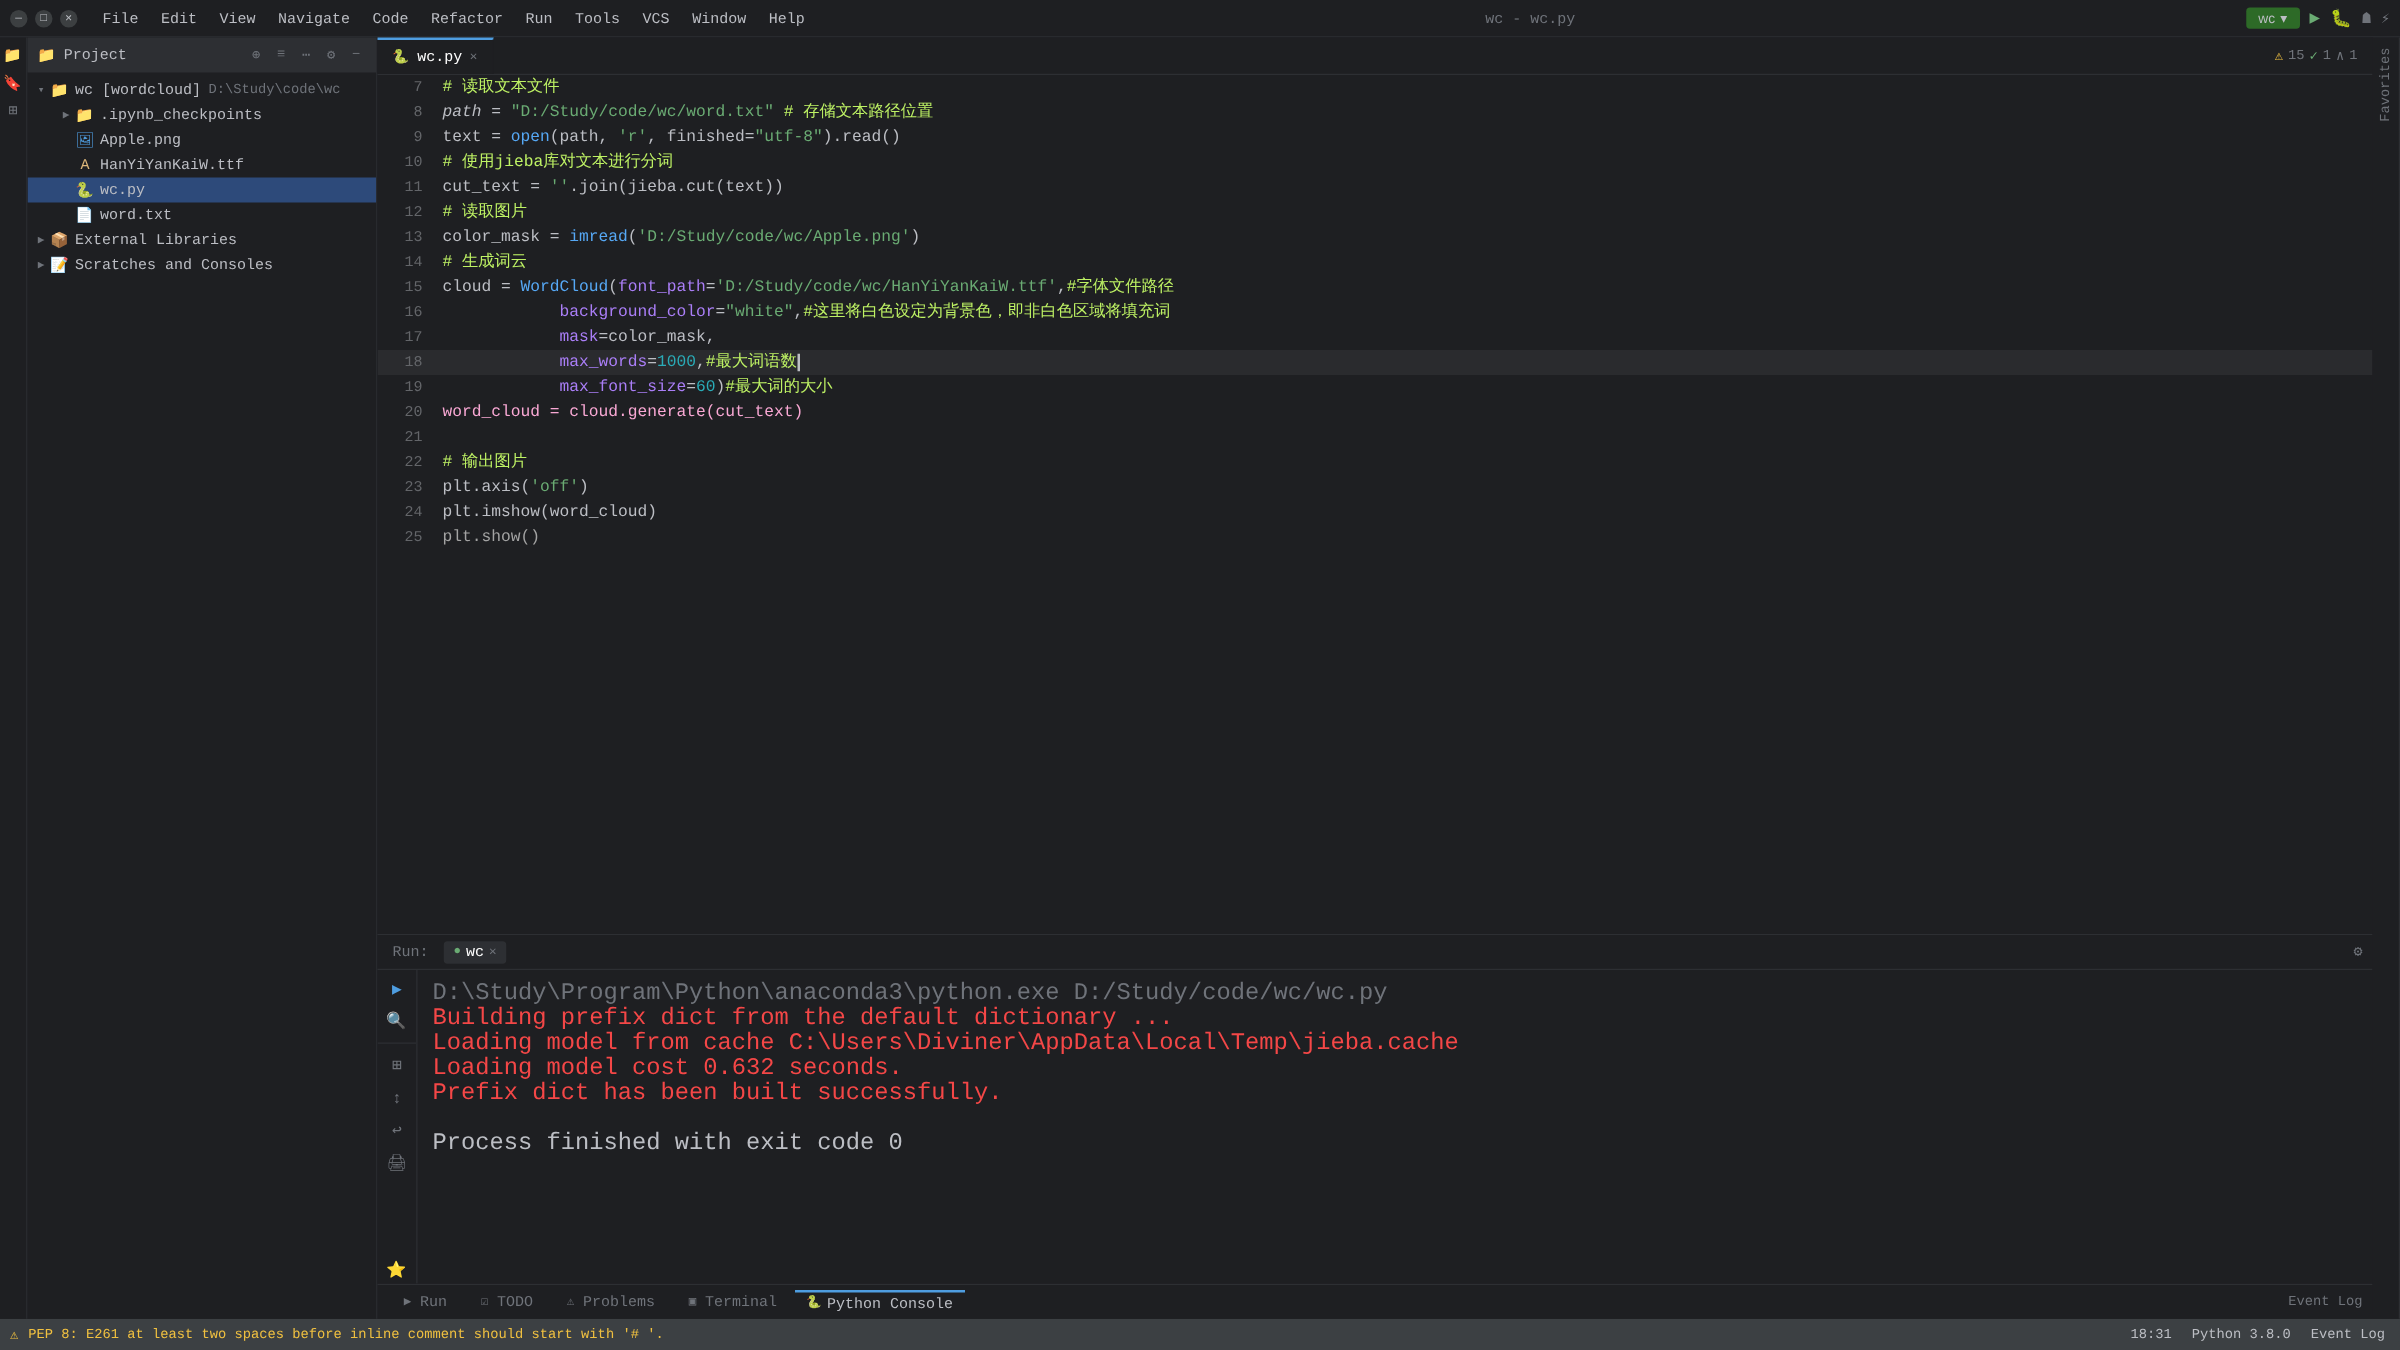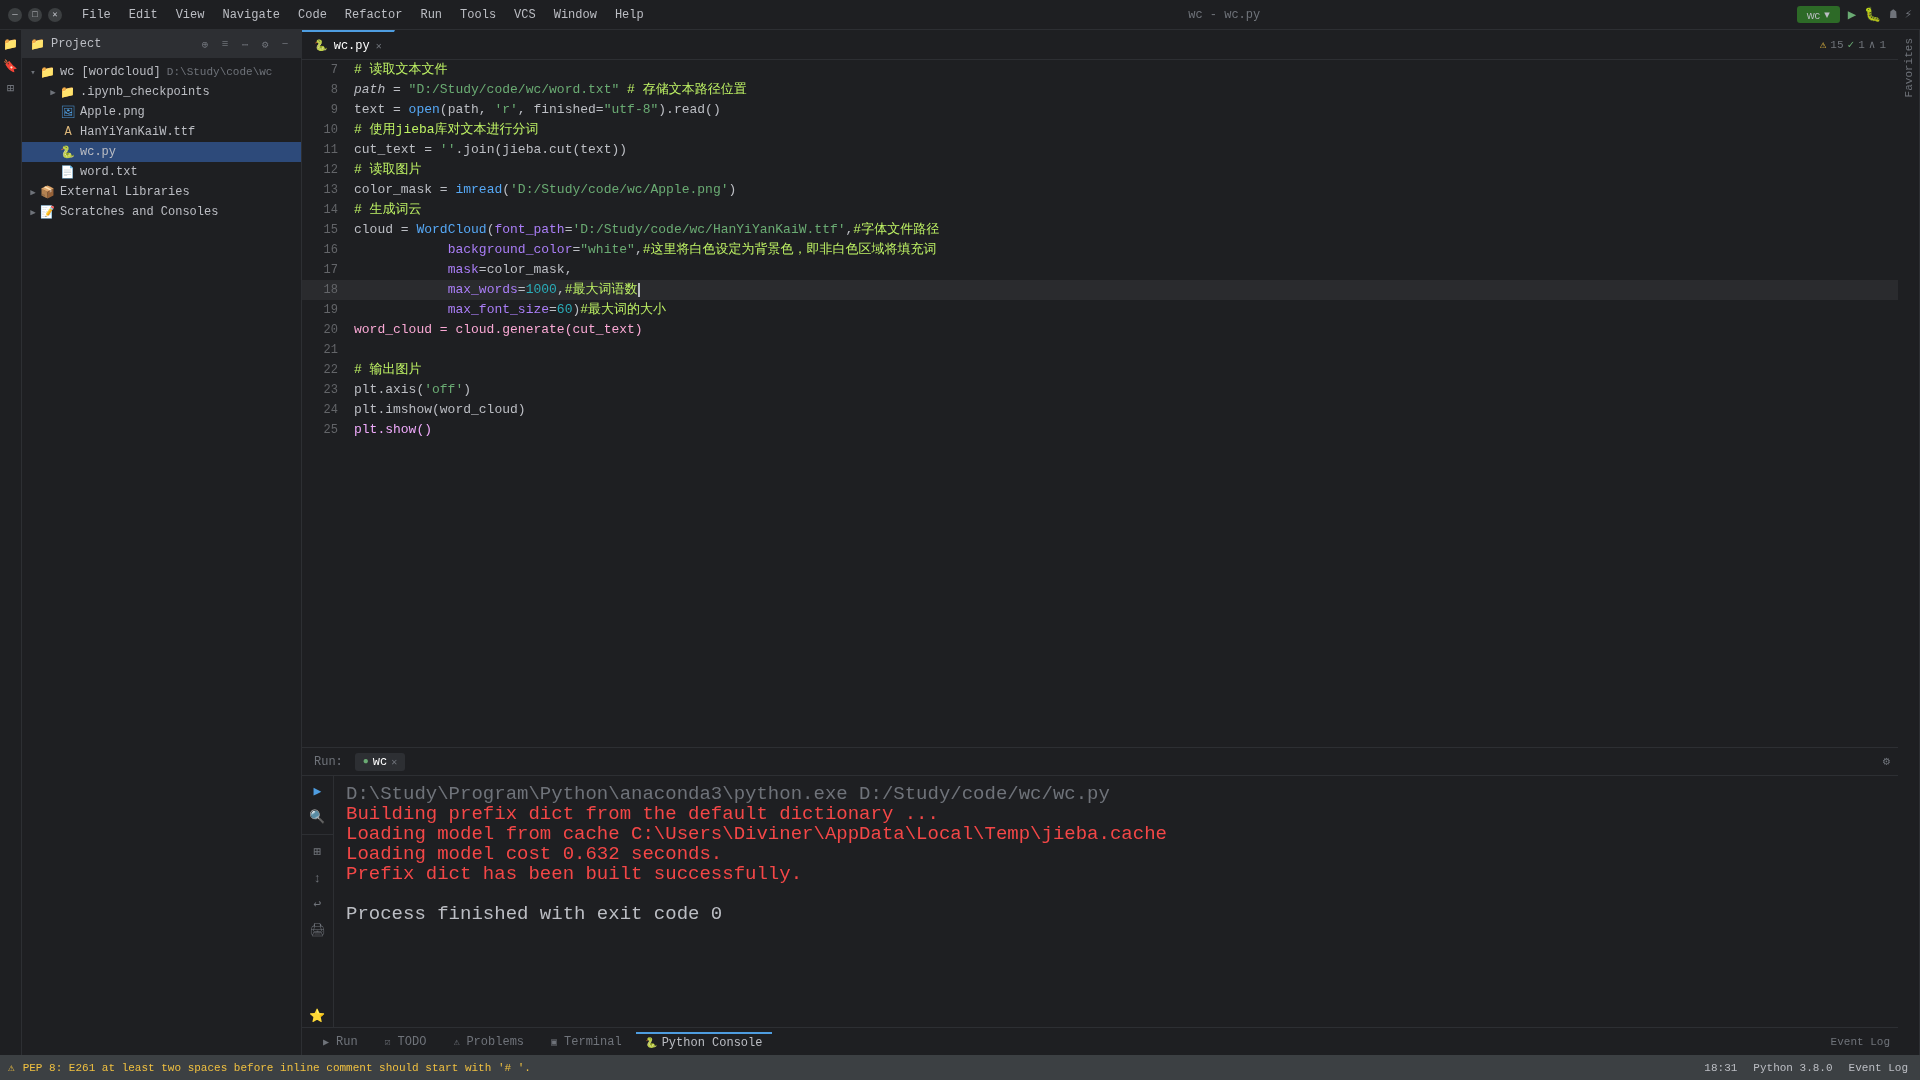--- a/index.html
+++ b/index.html
@@ -622,21 +622,21 @@
           <span class="line-content"><span style="color:#bcbec4;">plt.axis(</span><span class="str">'off'</span><span style="color:#bcbec4;">)</span></span>
         </div>
 
         <div class="code-line">
           <span class="line-number">24</span>
           <span class="line-content"><span style="color:#bcbec4;">plt.imshow(word_cloud)</span></span>
         </div>
 
         <div class="code-line">
           <span class="line-number">25</span>
-          <span class="line-content"><span style="color:#f0abfc;">plt.show()</span></span>
+          <span class="line-content"><span style="color:#a3a3a3;">plt.show()</span></span>
         </div>
       </div>
     </div>
 
     <div id="bottom-panel">
       <div id="run-tab-bar">
         <span class="run-label">Run:</span>
         <div class="run-tab active">
           <span style="color:#6aab73; font-size:10px;">●</span>
           <span>wc</span>

